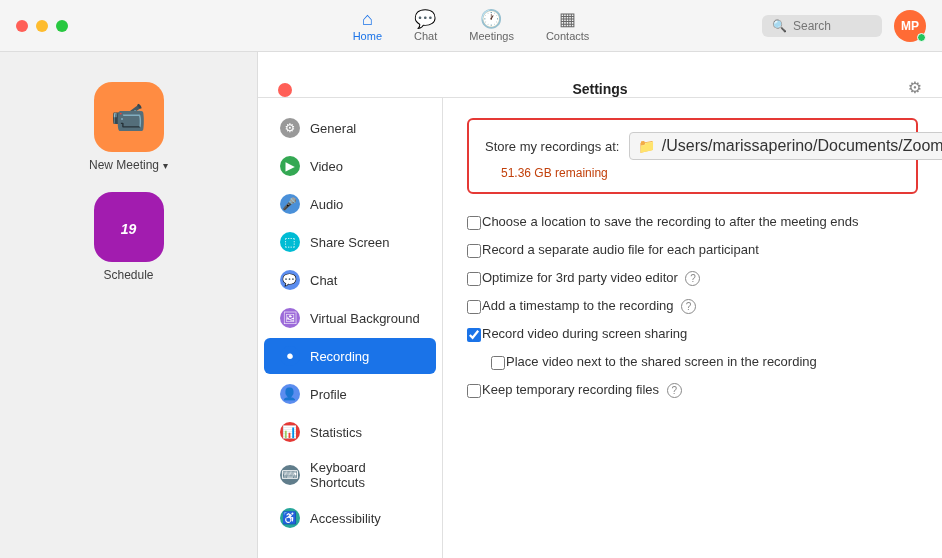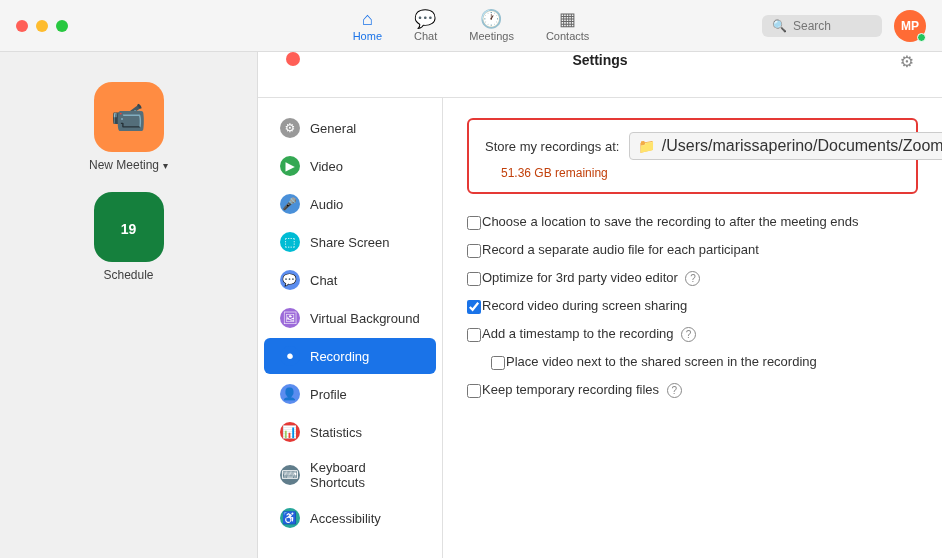--- a/index.html
+++ b/index.html
@@ -131,21 +131,21 @@
       height: 70px;
       border-radius: 18px;
       display: flex;
       align-items: center;
       justify-content: center;
       font-size: 28px;
       cursor: pointer;
       color: white;
     }
     .app-btn-orange { background: #ff8c42; }
-    .app-btn-blue { background: #15803d; }
+    .app-btn-blue { background: #a21caf; font-style: italic; }
 
     .app-button-label {
       font-size: 12px;
       color: #404040;
       text-align: center;
       display: flex;
       align-items: center;
       gap: 4px;
     }
     .app-button-wrapper {
@@ -164,22 +164,22 @@
       right: 0;
       bottom: 0;
       background: white;
       display: flex;
       flex-direction: column;
     }
 
     .settings-titlebar {
       height: 46px;
       display: flex;
-      align-items: flex-start;
-      padding: 0 28px;
+      align-items: flex-end;
+      padding: 0 20px;
       border-bottom: 1px solid #e0e0e0;
       position: relative;
     }
     .close-btn {
       width: 14px;
       height: 14px;
       border-radius: 50%;
       background: #ff5f57;
       cursor: pointer;
       border: none;
@@ -486,29 +486,29 @@
           <label for="separate-audio">Record a separate audio file for each participant</label>
         </div>
         <div class="checkbox-row">
           <input type="checkbox" id="optimize-3rdparty" style="">
           <label for="optimize-3rdparty">
             <span>Optimize for 3rd party video editor</span>
             <span class="help-icon">?</span>
           </label>
         </div>
         <div class="checkbox-row">
-          <input type="checkbox" id="record-video-sharing" checked="" style="">
-          <label for="record-video-sharing">Record video during screen sharing</label>
-        </div>
-        <div class="checkbox-row">
           <input type="checkbox" id="timestamp" style="">
           <label for="timestamp">
             <span>Add a timestamp to the recording</span>
             <span class="help-icon">?</span>
           </label>
+        </div>
+        <div class="checkbox-row">
+          <input type="checkbox" id="record-video-sharing" checked="" style="">
+          <label for="record-video-sharing">Record video during screen sharing</label>
         </div>
         <div class="checkbox-row checkbox-sub">
           <input type="checkbox" id="place-video" style="">
           <label for="place-video">Place video next to the shared screen in the recording</label>
         </div>
         <div class="checkbox-row">
           <input type="checkbox" id="keep-temp" style="">
           <label for="keep-temp">
             <span>Keep temporary recording files</span>
             <span class="help-icon">?</span>

